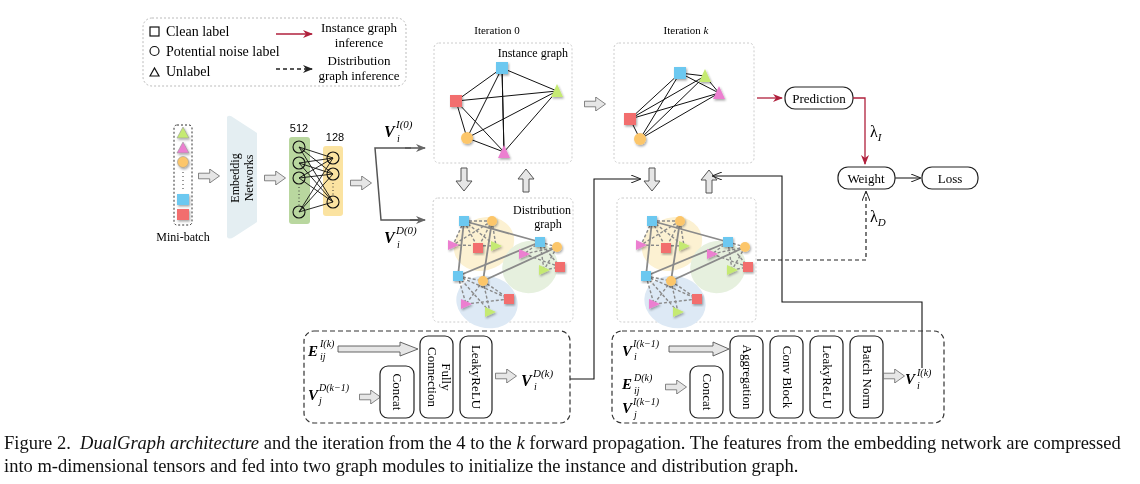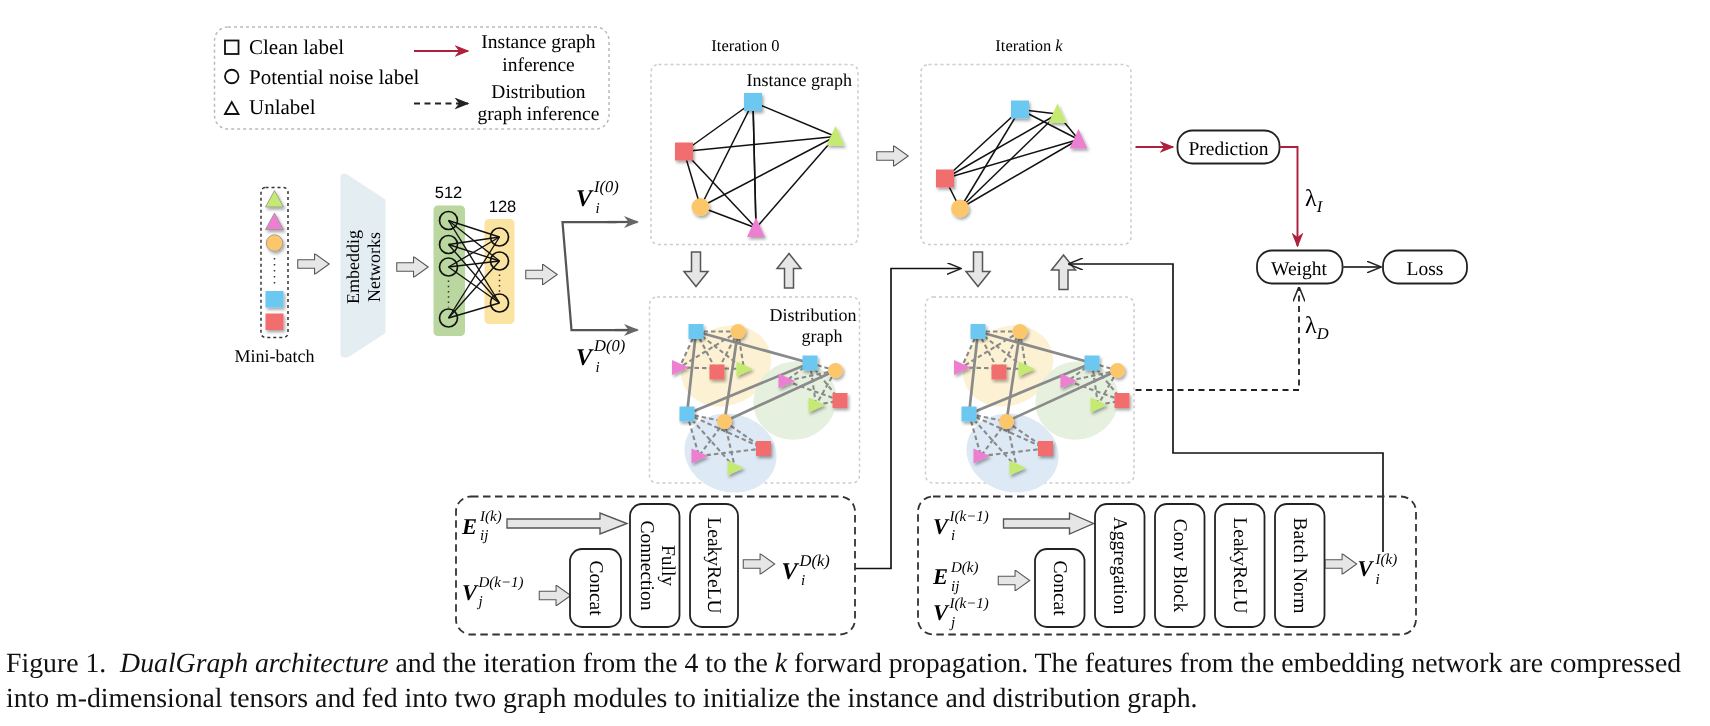--- a/index.html
+++ b/index.html
@@ -386,14 +386,14 @@
     <use href="#fatR" x="883" y="369" width="22" height="14"></use>
     <g>
       <text x="905" y="384" font-size="15" font-weight="bold" font-style="italic">V</text>
       <text x="917" y="376" font-size="10" font-style="italic">I(k)</text>
       <text x="917" y="389" font-size="10" font-style="italic">i</text>
     </g>
   </g>
 </svg>
 
 <div class="caption">
-  <span>Figure 1.</span>&nbsp;&nbsp;<i>DualGraph architecture</i><span> and the iteration from the 4 to the </span><i>k</i><span> forward propagation. The features from the embedding network are compressed into m-dimensional tensors and fed into two graph modules to initialize the instance and distribution graph.</span>
+  <span>Figure 2.</span>&nbsp;&nbsp;<i>DualGraph architecture</i><span> and the iteration from the 4 to the </span><i>k</i><span> forward propagation. The features from the embedding network are compressed into m-dimensional tensors and fed into two graph modules to initialize the instance and distribution graph.</span>
 </div>
 
 </body></html>

